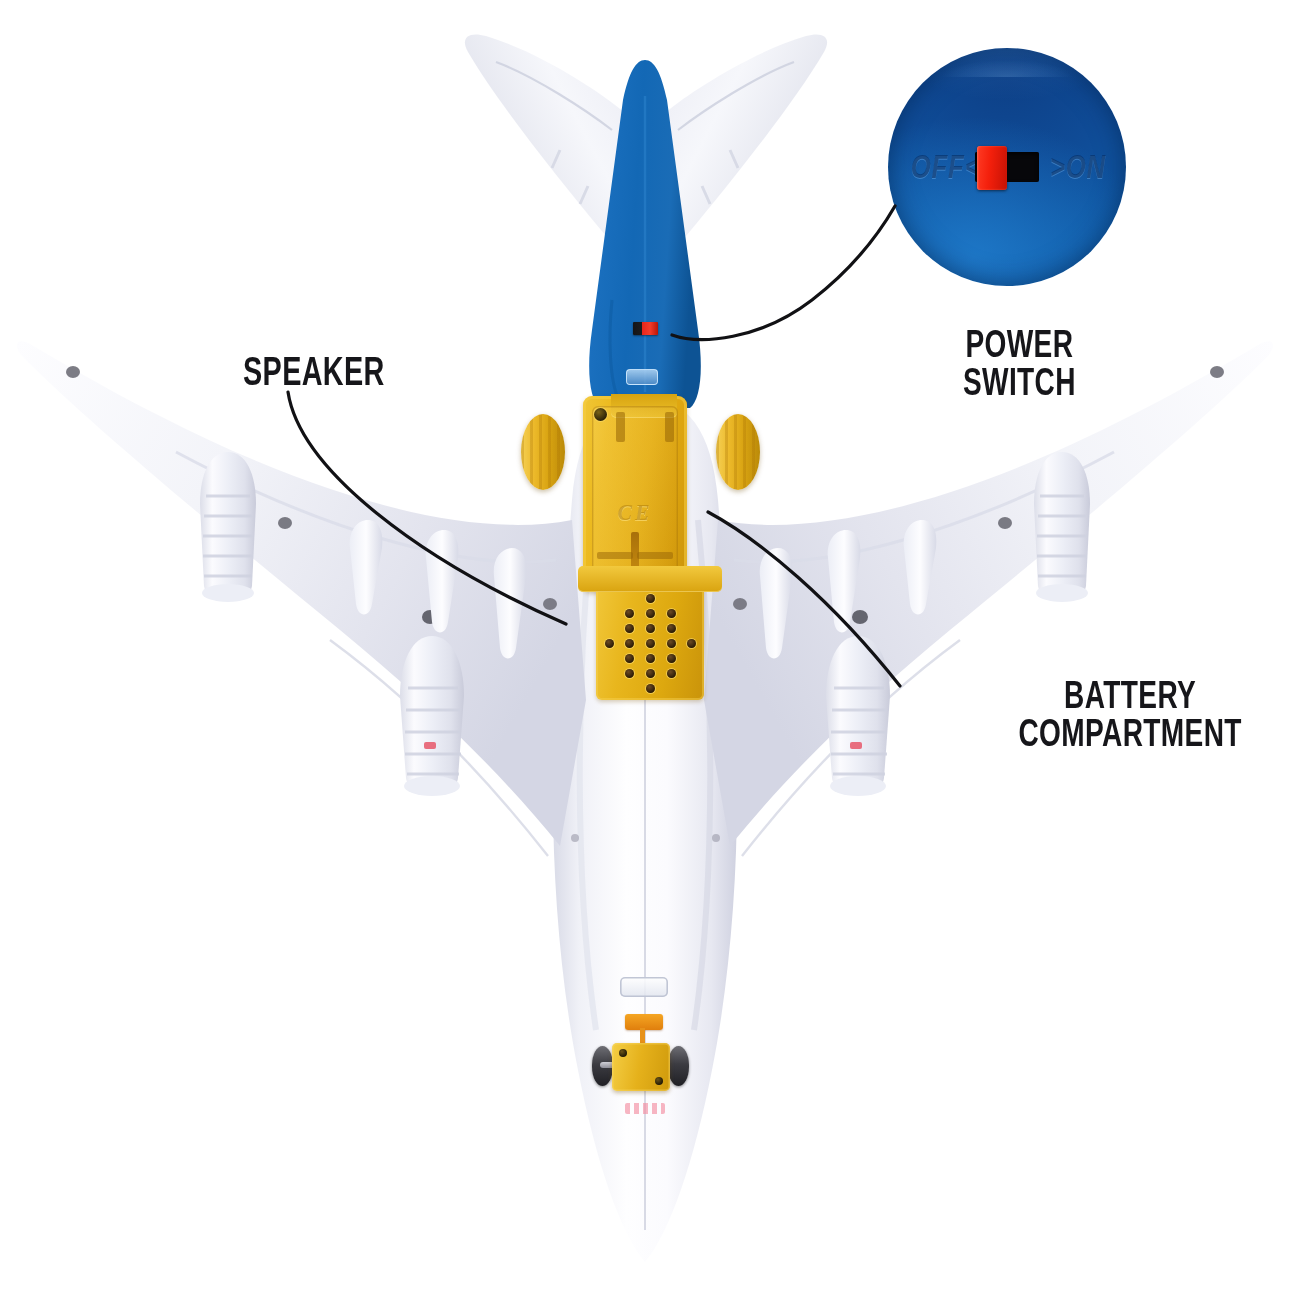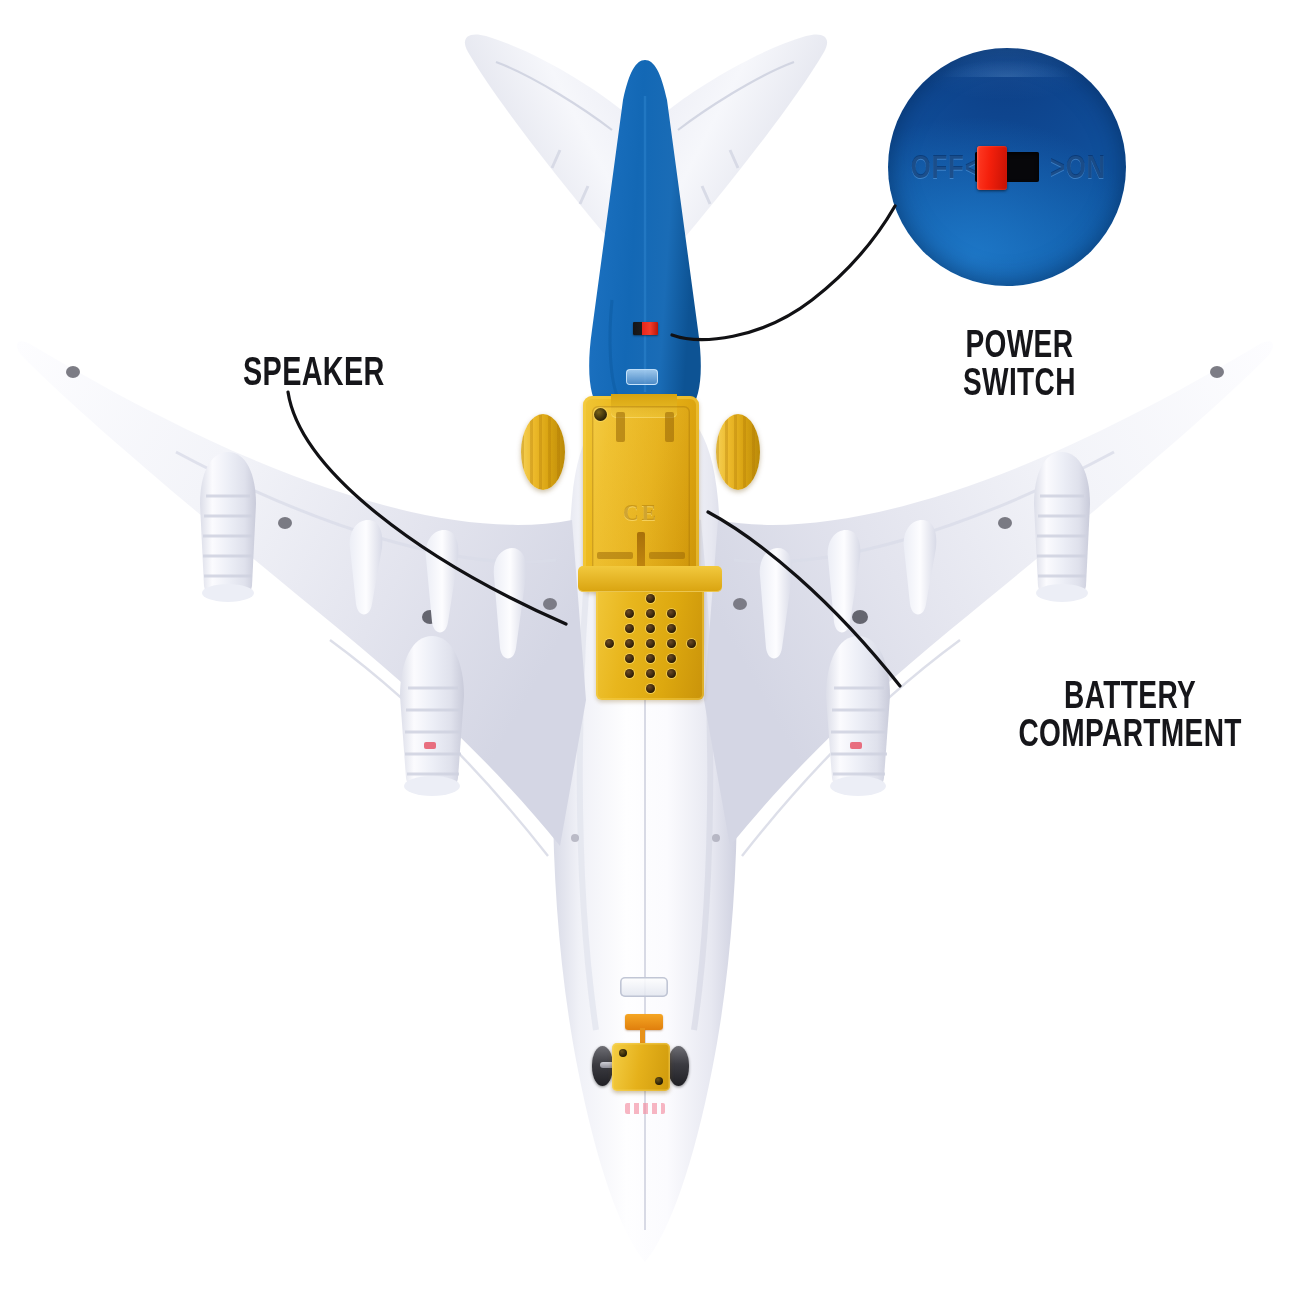--- a/index.html
+++ b/index.html
@@ -1,21 +1,21 @@
 <!DOCTYPE html>
 <html><head>
 <meta charset="utf-8">
 <style>
   html,body{margin:0;padding:0;background:#ffffff;}
   body{
     width:1300px;height:1300px;position:relative;overflow:hidden;
     font-family:"Liberation Sans", sans-serif;
   }
   #stage{position:absolute;inset:0;width:1300px;height:1300px;background:#fff;}
-  .abs{position:absolute;}
+  .abs{position:absolute;font-style:italic;}
 
   
   .callout-label{
     position:absolute;
     font-family:"Liberation Sans", sans-serif;
     font-weight:700;
     color:#16161a;
     letter-spacing:.5px;
     line-height:0.98;
     transform:scaleX(.72);
@@ -76,21 +76,21 @@
     box-shadow:0 1px 2px rgba(0,0,0,.45);
   }
   #tail-slot{
     left:626px;top:369px;width:30px;height:14px;border-radius:4px;
     background:linear-gradient(180deg,rgba(180,215,245,.85),rgba(95,150,205,.75));
     border:1.4px solid rgba(210,235,255,.85);
   }
 
   
   #batt-hatch{
-    left:583px;top:396px;width:116px;height:196px;border-radius:9px 9px 7px 7px;
+    left:583px;top:396px;width:104px;height:196px;border-radius:9px 9px 7px 7px;
     background:linear-gradient(100deg,#f0c636 0%,#ecba1f 22%,#e7b116 55%,#d9a00d 82%,#c9920a 100%);
     box-shadow:inset 0 0 0 3px rgba(245,205,70,.55), 0 2px 4px rgba(120,80,0,.30);
   }
   #batt-hatch .inner{
     position:absolute;left:9px;top:10px;right:9px;bottom:12px;border-radius:6px;
     background:linear-gradient(100deg,rgba(255,222,110,.30),rgba(198,140,10,.18));
     box-shadow:inset 0 0 0 1.4px rgba(170,120,8,.45);
   }
   #batt-hatch .screw{
     position:absolute;left:11px;top:12px;width:13px;height:13px;border-radius:50%;

